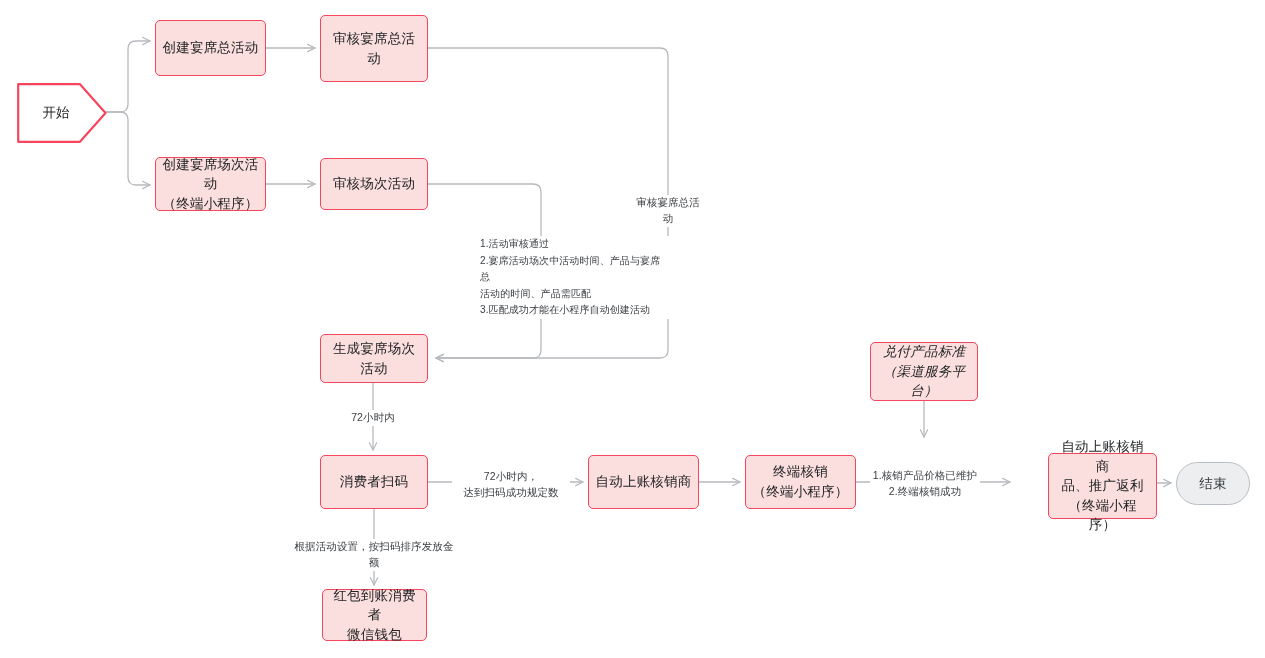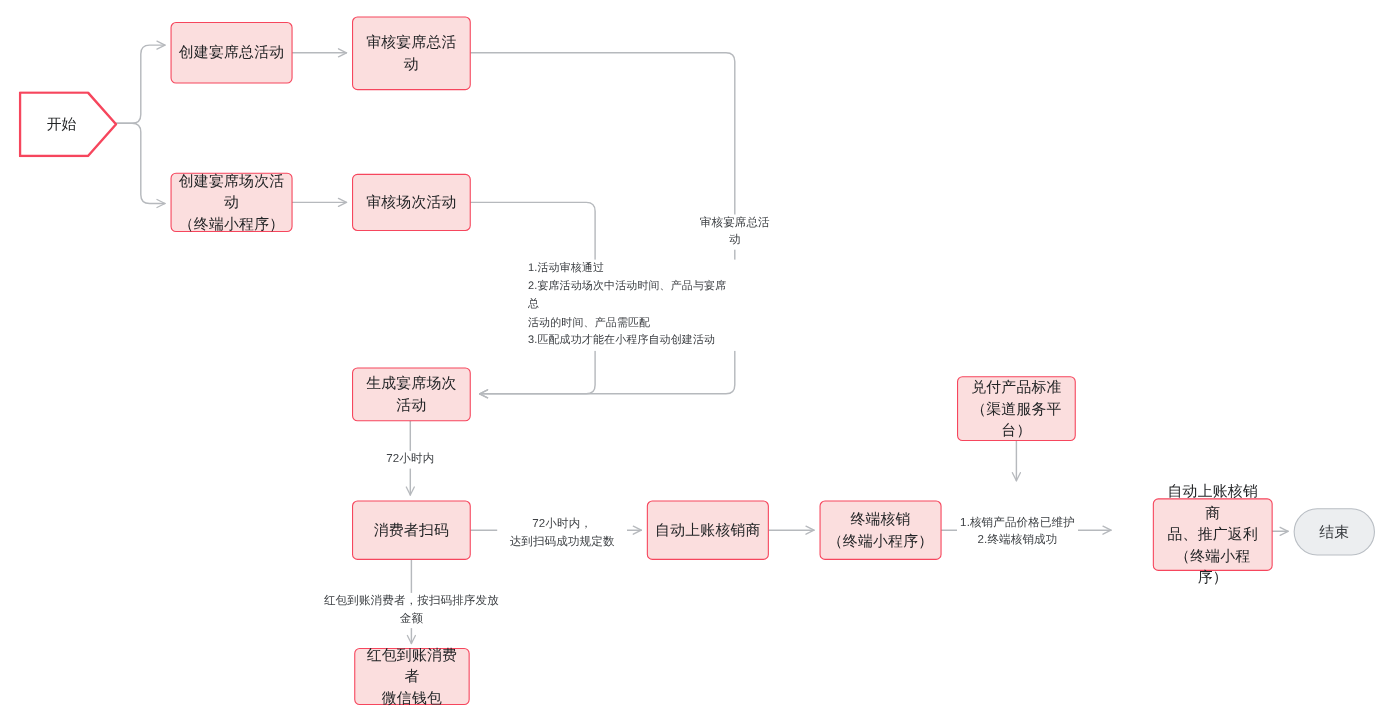--- a/index.html
+++ b/index.html
@@ -169,21 +169,21 @@
 
   <div class="node process" style="left:588px; top:455px; width:111px; height:54px;">
     <span class="node-label">自动上账核销商</span>
   </div>
 
   <div class="node process" style="left:745px; top:455px; width:111px; height:54px;">
     <span class="node-label">终端核销
 （终端小程序）</span>
   </div>
 
-  <div class="node process" style="left:870px; top:342px; width:108px; height:59px;">
+  <div class="node process" style="left:870px; top:342px; width:108px; height:59px;font-style:italic;">
     <span class="node-label">兑付产品标准
 （渠道服务平台）</span>
   </div>
 
   <div class="node process" style="left:1015px; top:453px; width:109px; height:66px;margin-left:33px;">
     <span class="node-label">自动上账核销商
 品、推广返利
 （终端小程序）</span>
   </div>
 
@@ -196,18 +196,18 @@
   <div class="edge-label left note" style="left:440px; top:236px; width:190px;">1.活动审核通过
 2.宴席活动场次中活动时间、产品与宴席总
 活动的时间、产品需匹配
 3.匹配成功才能在小程序自动创建活动</div>
 
   <div class="edge-label centered" style="left:343px; top:410px; width:60px;">72小时内</div>
 
   <div class="edge-label centered" style="left:452px; top:469px; width:118px;">72小时内，
 达到扫码成功规定数</div>
 
-  <div class="edge-label centered" style="left:290px; top:539px; width:168px;">红包到账消费者，按扫码排序发放金额</div>
+  <div class="edge-label centered" style="left:290px; top:539px; width:168px;">根据活动设置，按扫码排序发放金额</div>
 
   <div class="edge-label centered" style="left:870px; top:468px; width:110px;">1.核销产品价格已维护
 2.终端核销成功</div>
 
 </div>
 
 </body></html>

